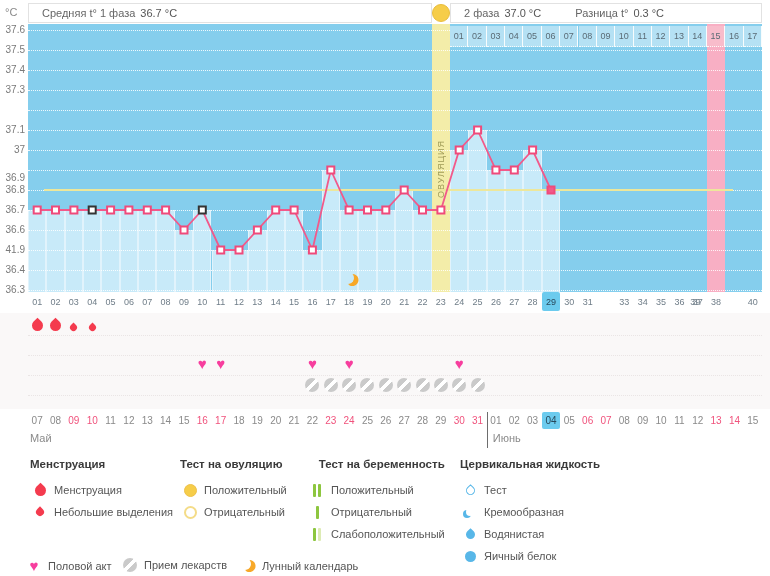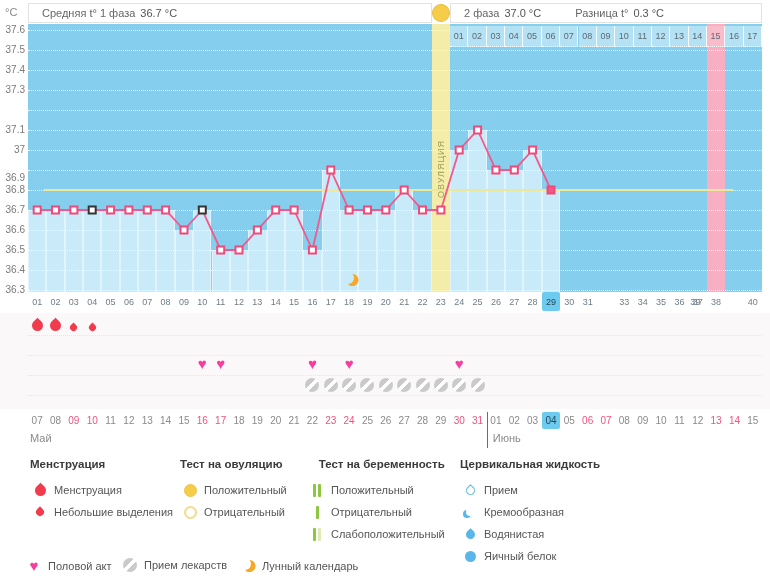--- a/index.html
+++ b/index.html
@@ -99,21 +99,21 @@
       <div class="abs ylab" style="top: 44px;">37.5</div>
       <div class="abs ylab" style="top: 64px;">37.4</div>
       <div class="abs ylab" style="top: 84px;">37.3</div>
       <div class="abs ylab" style="top: 112px; padding-left: 35px;">37.2</div>
       <div class="abs ylab" style="top: 124px;">37.1</div>
       <div class="abs ylab" style="top: 144px;">37</div>
       <div class="abs ylab" style="top: 172px;">36.9</div>
       <div class="abs ylab" style="top: 184px;">36.8</div>
       <div class="abs ylab" style="top: 204px;">36.7</div>
       <div class="abs ylab" style="top: 224px;">36.6</div>
-      <div class="abs ylab" style="top: 244px;">36.5</div>
+      <div class="abs ylab" style="top: 244px;">41.9</div>
       <div class="abs ylab" style="top: 264px;">36.4</div>
       <div class="abs ylab" style="top: 284px;">36.3</div>
     </div>
   <div class="abs" id="plot">
       <div class="abs fillbar" style="left: 0px; width: 18.35px; top: 186px; height: 82px;"></div>
       <div class="abs fillbar" style="left: 18.35px; width: 18.35px; top: 186px; height: 82px;"></div>
       <div class="abs fillbar" style="left: 36.7px; width: 18.35px; top: 186px; height: 82px;"></div>
       <div class="abs fillbar" style="left: 55.05px; width: 18.35px; top: 186px; height: 82px;"></div>
       <div class="abs fillbar" style="left: 73.4px; width: 18.35px; top: 186px; height: 82px;"></div>
       <div class="abs fillbar" style="left: 91.75px; width: 18.35px; top: 186px; height: 82px;"></div>
@@ -418,21 +418,21 @@
           </div>
           <div class="lg-lab">Слабоположительный</div>
         </div>
       </div>
       <div class="abs lg-col" style="left: 460px;">
         <div class="lg-head">Цервикальная жидкость</div>
         <div class="lg-item">
           <div class="lg-ic">
             <span class="drop blue-outline" style="width: 9px; height: 9px;"></span>
           </div>
-          <div class="lg-lab">Прием</div>
+          <div class="lg-lab">Тест</div>
         </div>
         <div class="lg-item">
           <div class="lg-ic">
             <span class="crescent-blue"></span>
           </div>
           <div class="lg-lab">Кремообразная</div>
         </div>
         <div class="lg-item">
           <div class="lg-ic">
             <span class="drop blue-fill" style="width: 9px; height: 9px;"></span>

